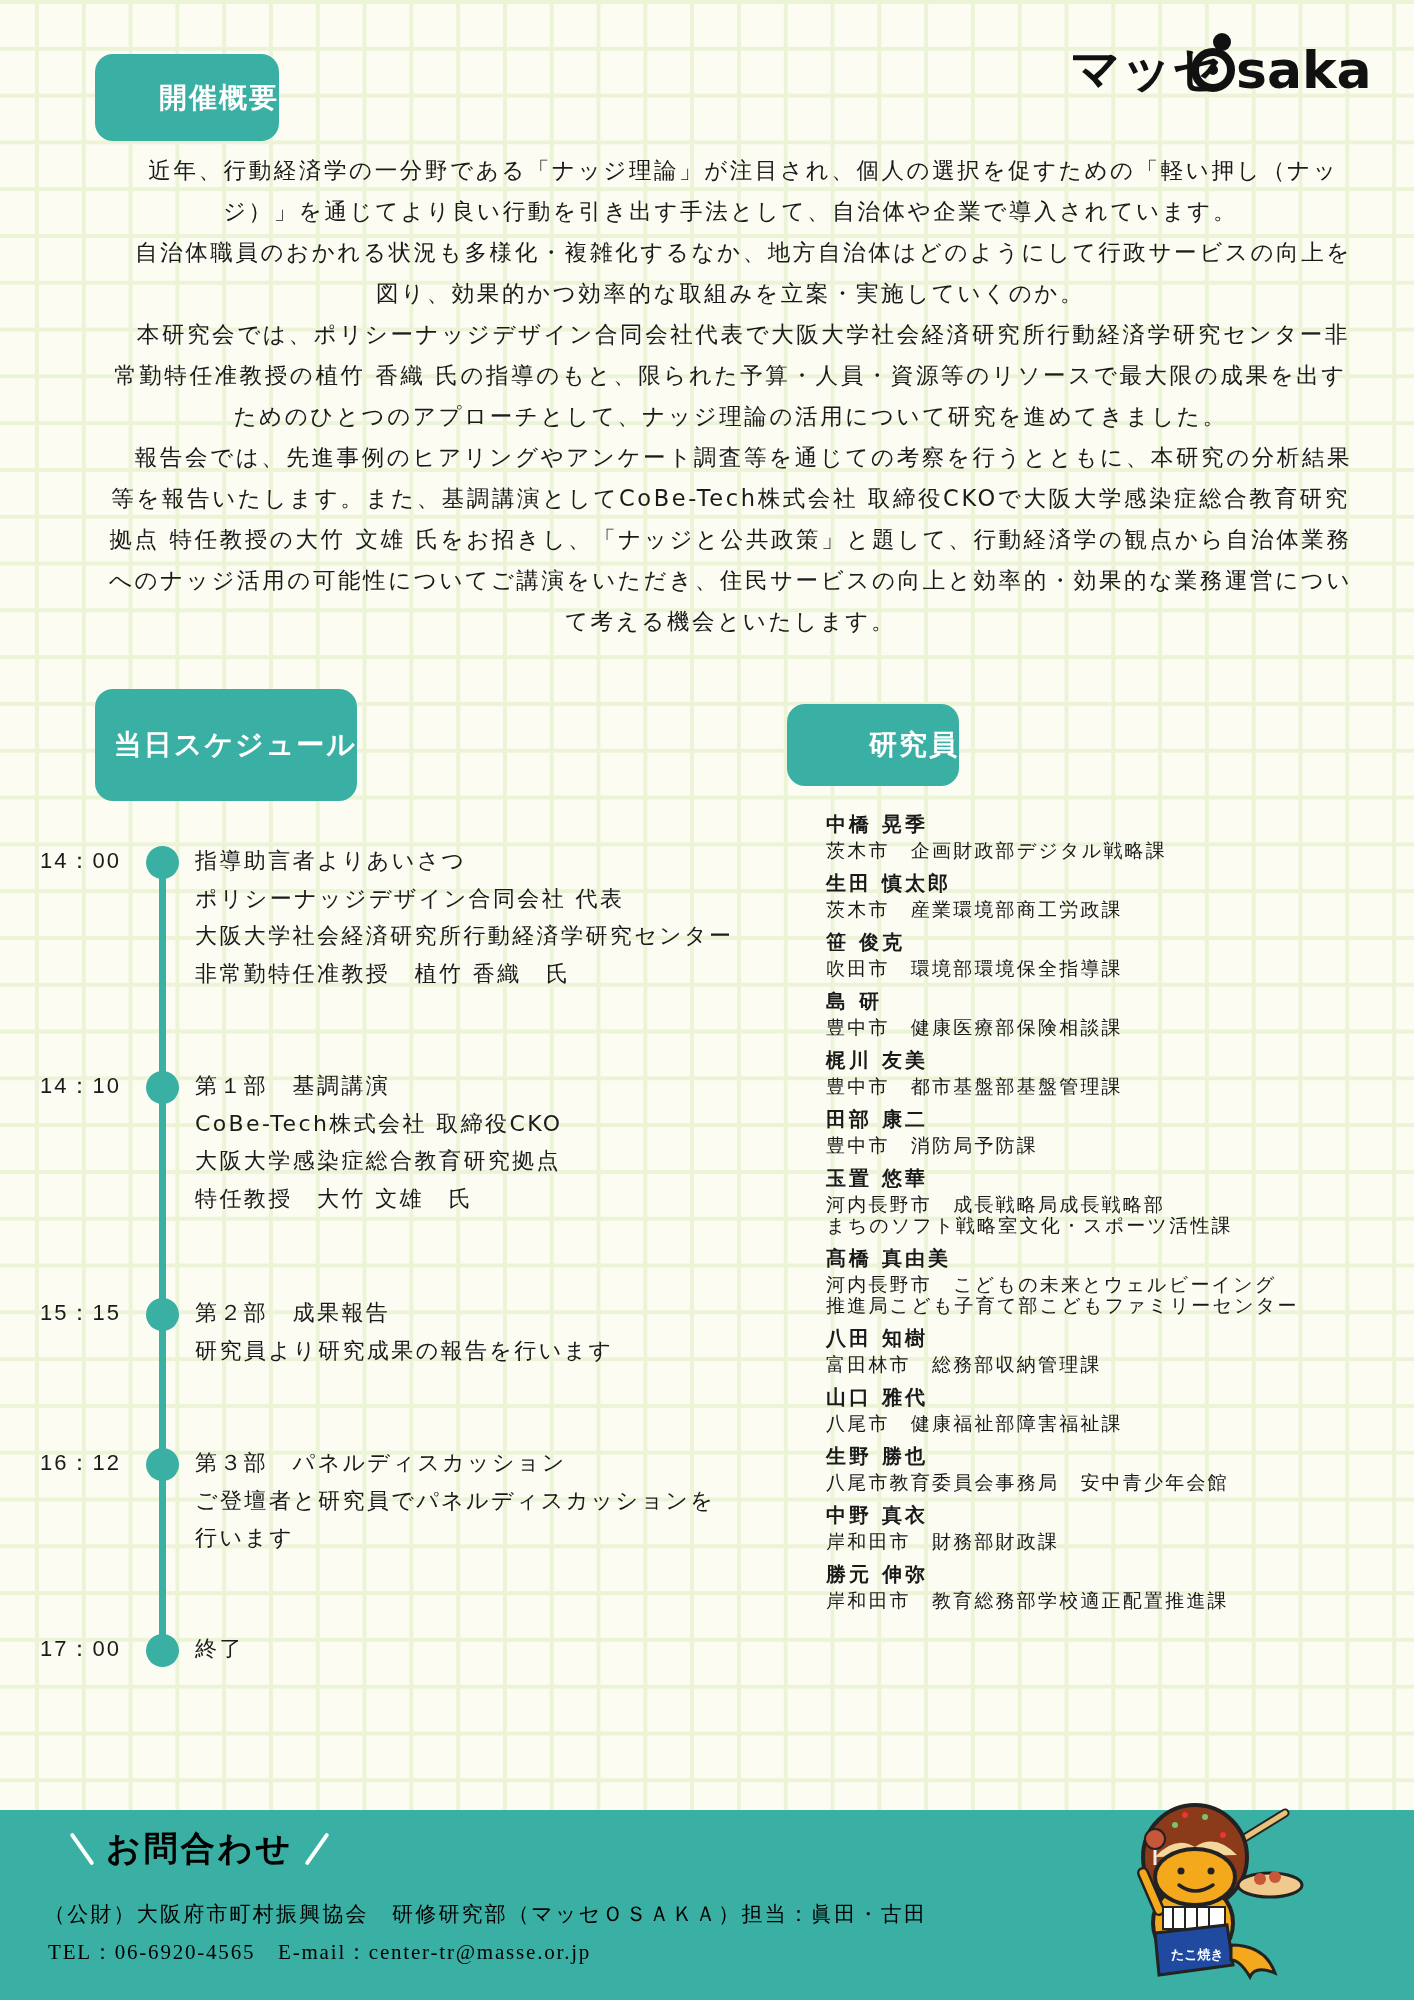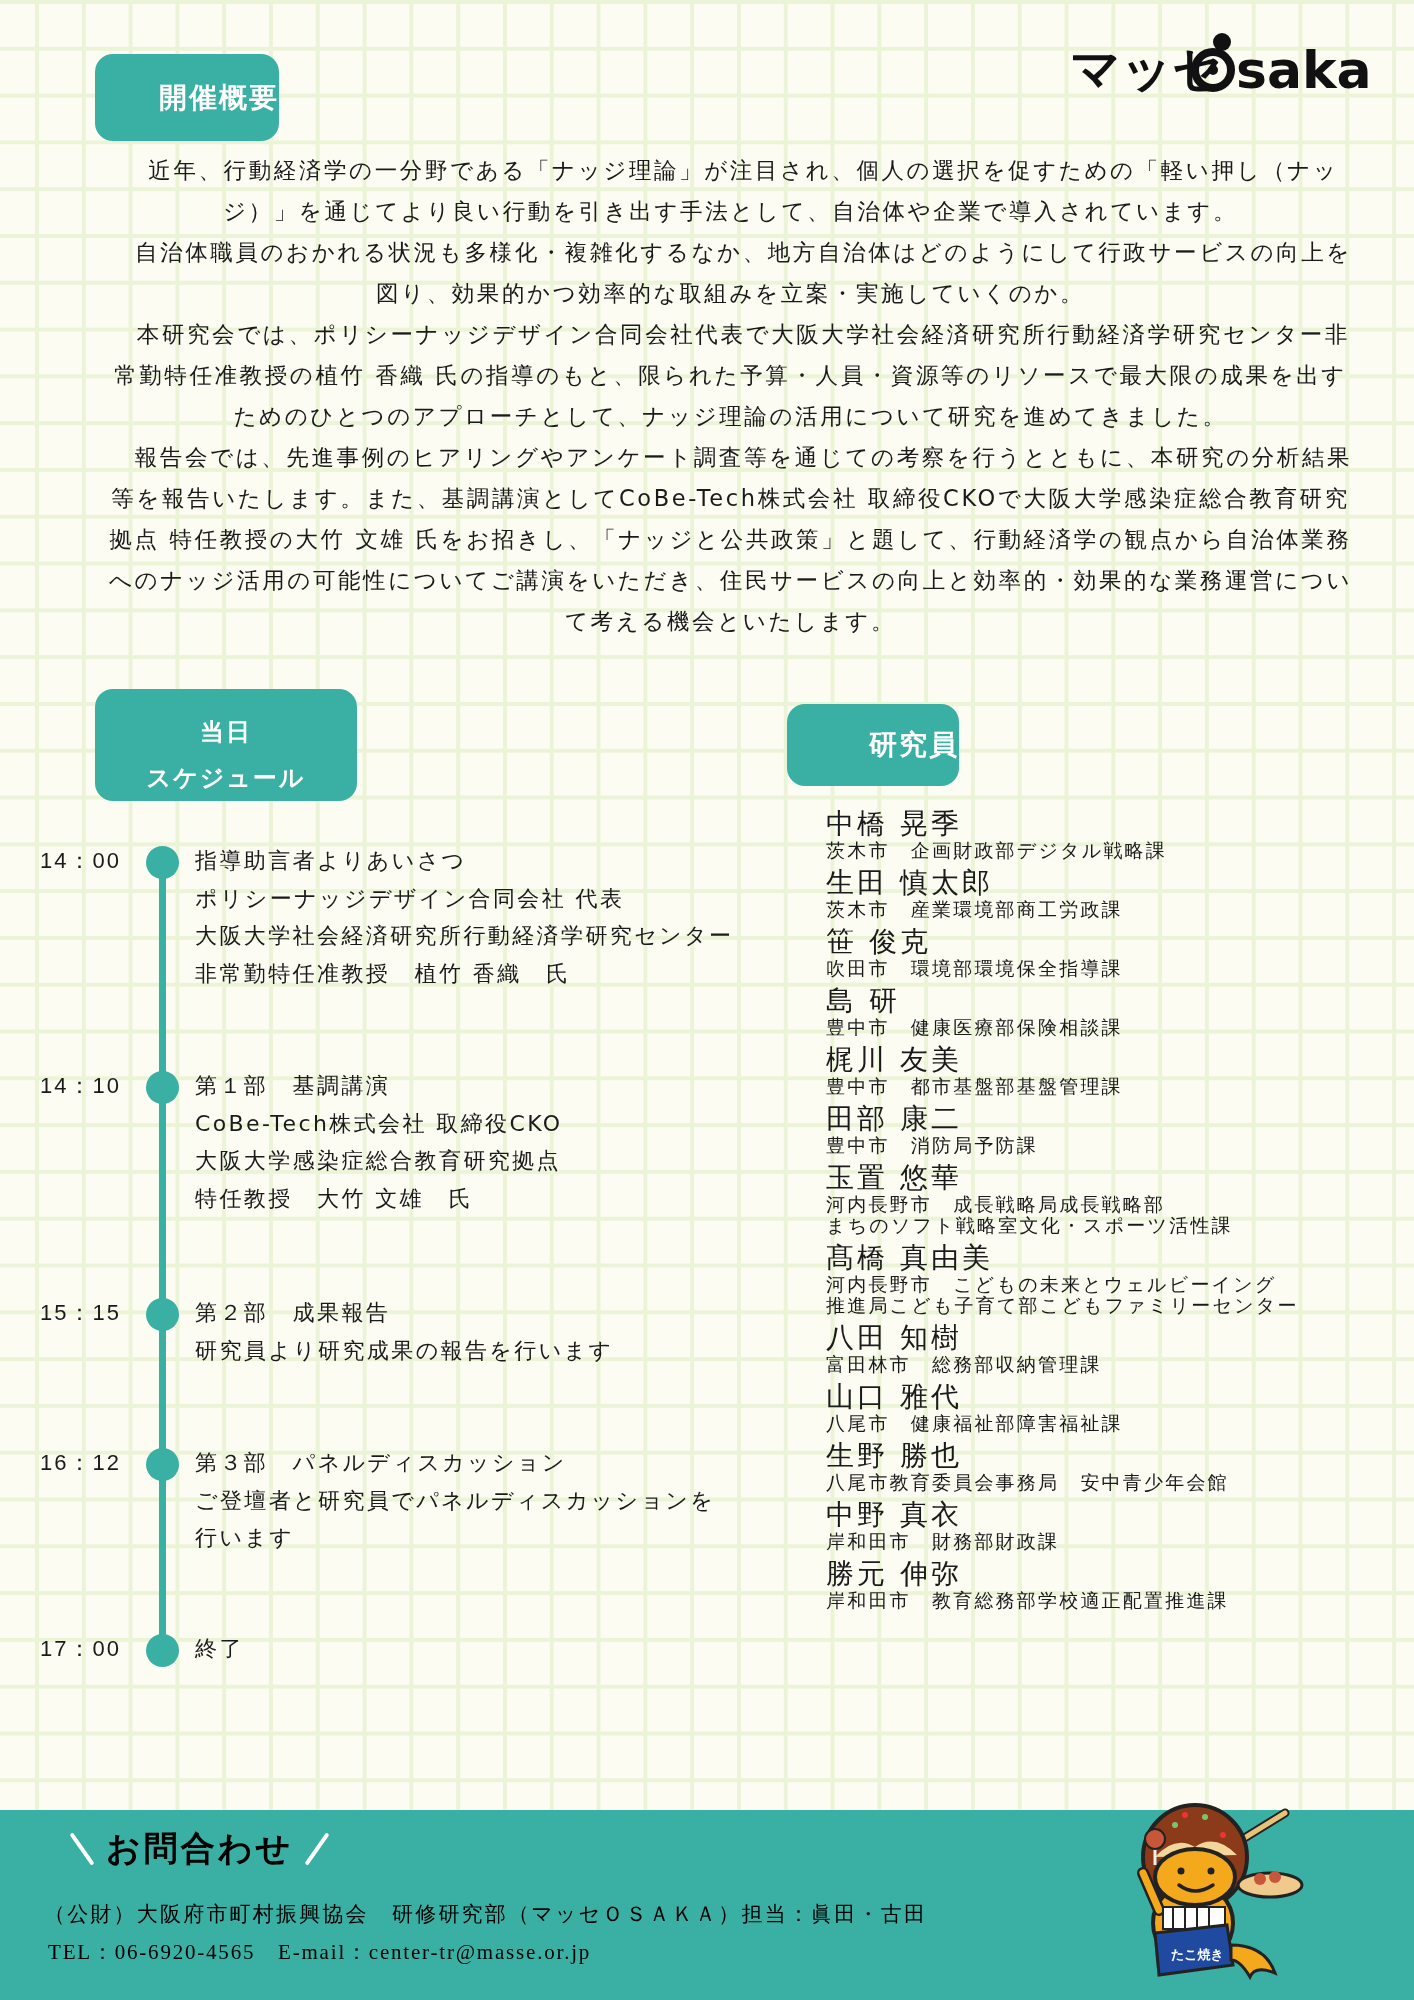--- a/index.html
+++ b/index.html
@@ -14,42 +14,42 @@
     font-family: "DejaVu Sans", "Liberation Sans", sans-serif;
     color: #1a1a1a;
   }
   .badge {
     position: absolute; background: #3aafa3; color: #fff;
     border-radius: 18px; font-weight: bold; text-align: center;
     display: flex; align-items: center; justify-content: flex-end;
     letter-spacing: 2px;
   }
   #badge-overview { left: 95px; top: 54px; width: 184px; height: 87px; font-size: 28px; }
-  #badge-schedule { left: 95px; top: 689px; width: 262px; height: 112px; font-size: 24px; line-height: 46px; flex-direction: column; }
+  #badge-schedule { left: 95px; top: 689px; width: 262px; height: 112px; font-size: 28px; line-height: 46px; }
   #badge-researchers { left: 787px; top: 704px; width: 172px; height: 82px; font-size: 28px; }
 
   #logo { position: absolute; left: 1070px; top: 28px; width: 300px; height: 70px; }
 
   #intro {
     position: absolute; left: 103px; top: 150px; width: 1255px;
     font-size: 22.5px; line-height: 41px; letter-spacing: 2.6px;
   }
   #intro p { margin: 0; text-indent: 1.15em; text-align: center; }
 
   
   #timeline-line { position: absolute; left: 159px; top: 862px; width: 7px; height: 785px; background: #3aafa3; }
   .tl-item { position: absolute; left: 0; width: 790px; }
   .tl-time { position: absolute; left: 40px; top: 0; font-size: 22px; letter-spacing: 2px; font-family: "Liberation Sans", sans-serif; line-height: 37px;}
   .tl-dot { position: absolute; left: 146px; top: 4px; width: 33px; height: 33px; border-radius: 50%; background: #3aafa3; }
   .tl-lines { position: absolute; left: 195px; top: 0; font-size: 22px; line-height: 37.5px; letter-spacing: 2.4px; white-space: nowrap; }
 
   
   #researchers { position: absolute; left: 826px; top: 808px; width: 580px; }
   .r-item { margin-bottom: 6px; }
-  .r-name { font-size: 28px; font-weight: normal; letter-spacing: 3px; line-height: 32px; }
+  .r-name { font-size: 20px; font-weight: bold; letter-spacing: 3px; line-height: 32px; }
   .r-aff { font-size: 19px; letter-spacing: 2.2px; line-height: 21px; white-space: nowrap; }
 
   
   #footer { position: absolute; left: 0; top: 1810px; width: 1414px; height: 190px; background: #3aafa3; color: #000000; }
   #footer-title { position: absolute; left: 58px; top: 16px; font-size: 34px; font-weight: bold; letter-spacing: 3px; display: flex; align-items: center; }
   .slash { display: inline-block; width: 4px; height: 38px; background: #fff; border-radius: 2px; margin: 0 22px; }
   .slash.back { transform: rotate(-35deg); }
   .slash.fwd { transform: rotate(35deg); }
   #footer-org { position: absolute; left: 44px; top: 90px; font-size: 21px; letter-spacing: 2.2px; }
   #footer-contact { position: absolute; left: 48px; top: 128px; font-size: 21px; letter-spacing: 1.8px; font-family: Liberation Serif, serif; }

